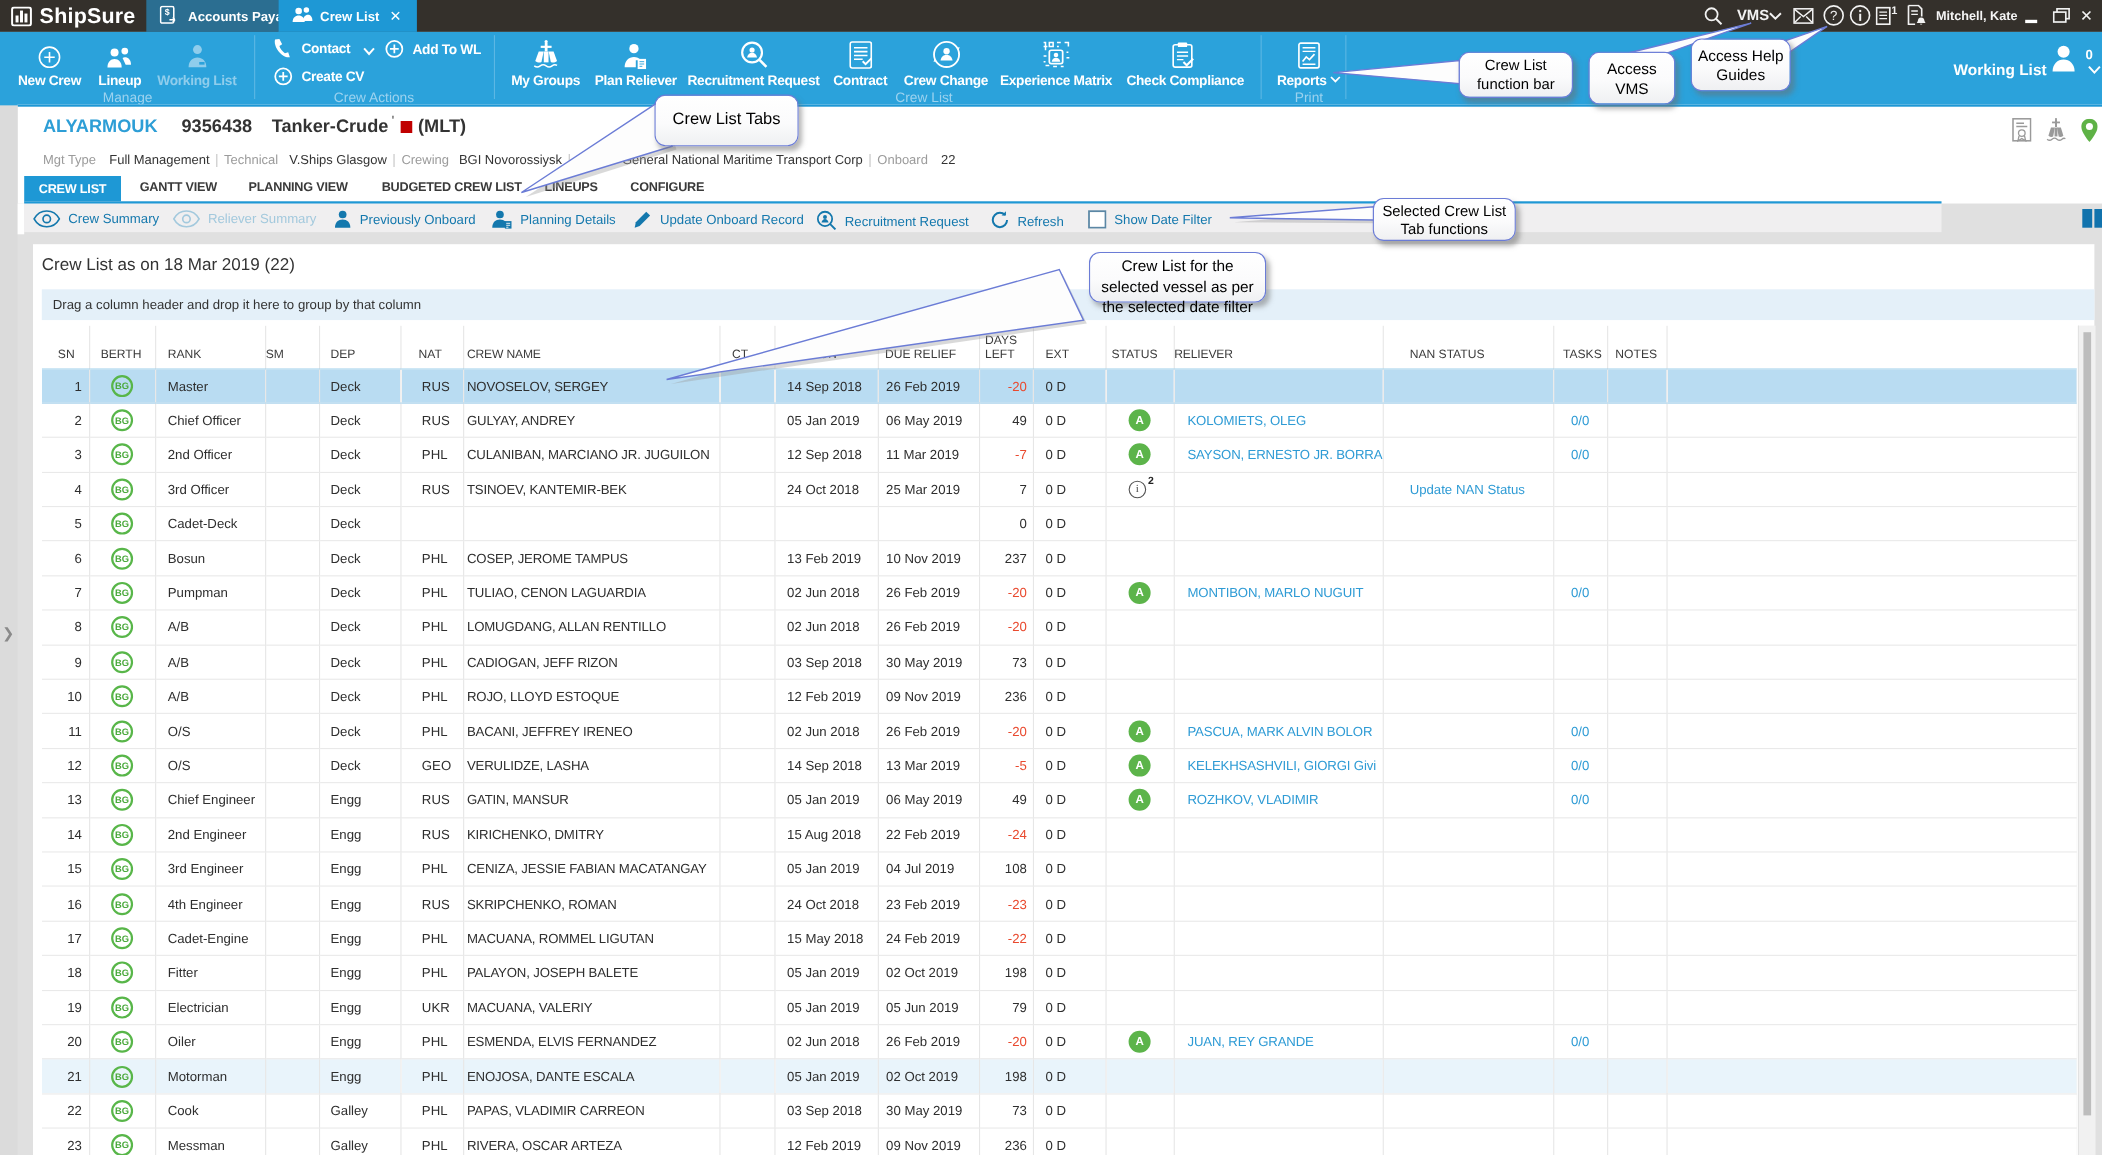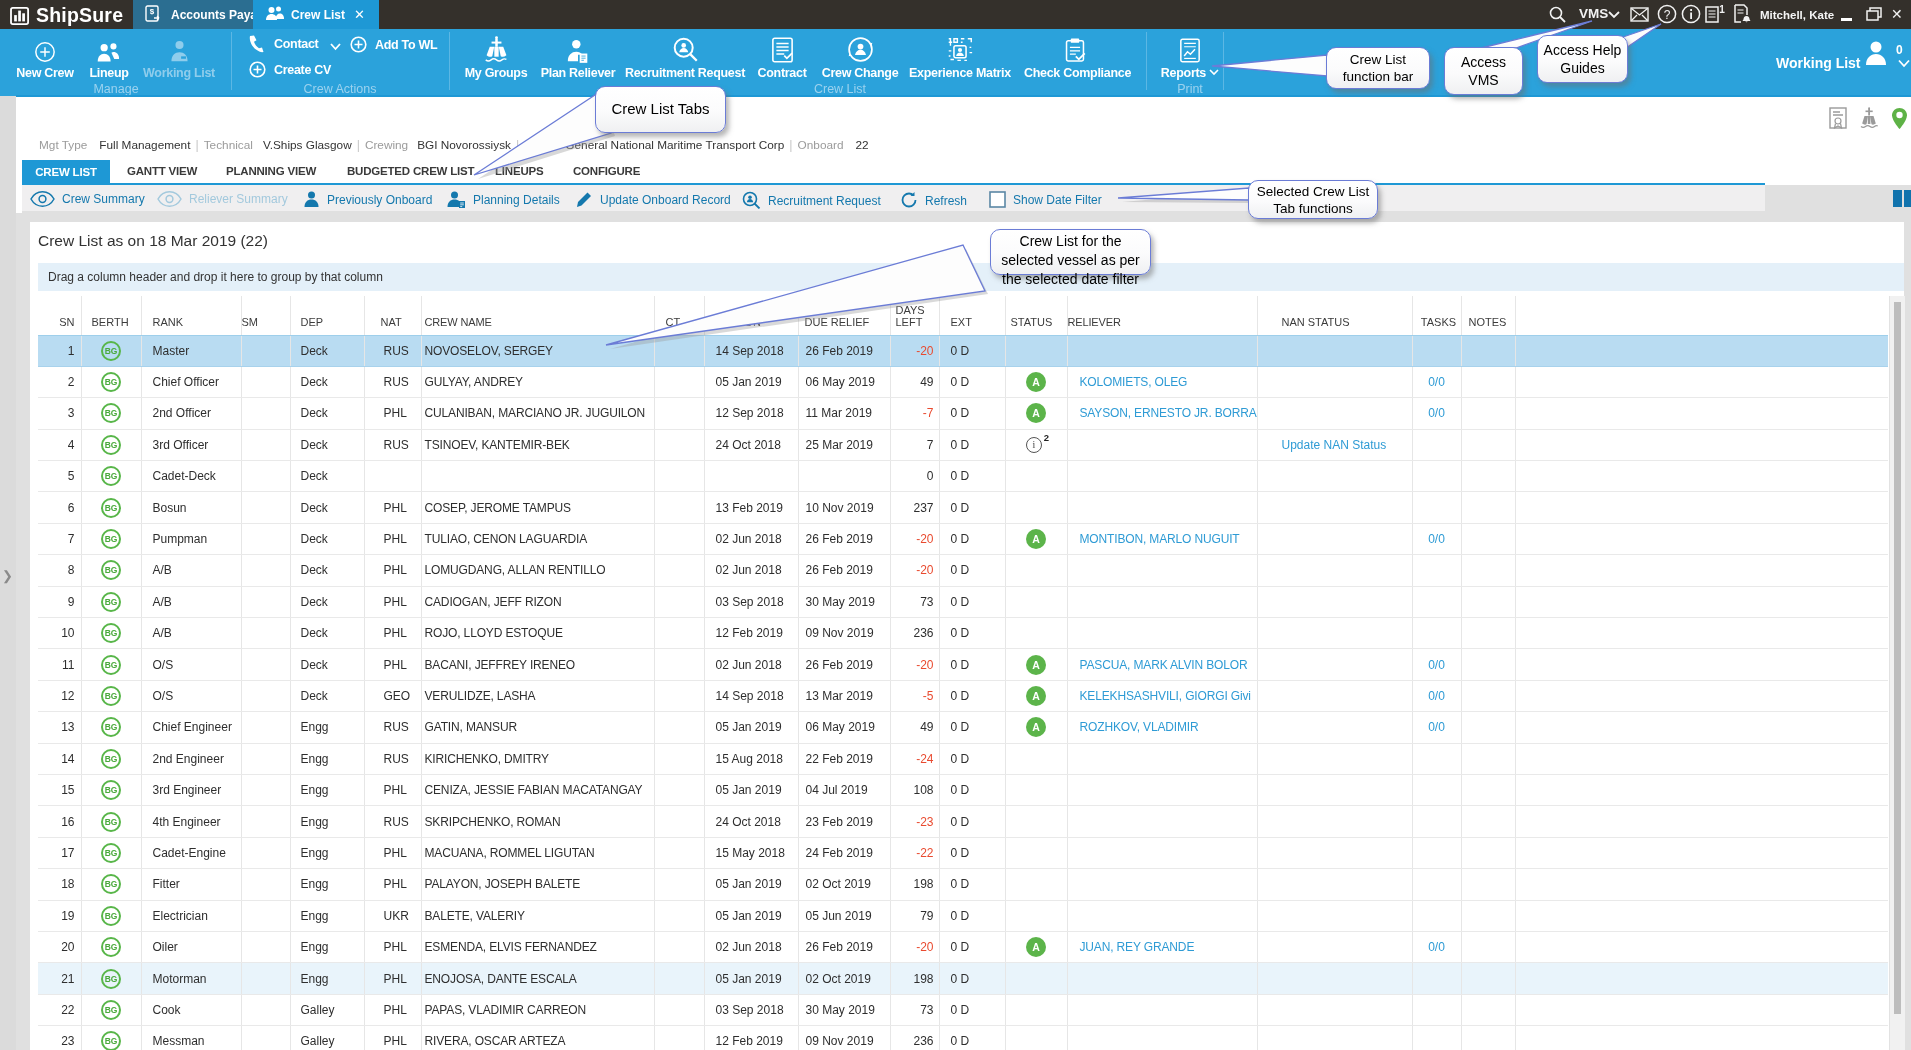--- a/index.html
+++ b/index.html
@@ -53,21 +53,21 @@
 #dragbar{position:absolute;left:8px;top:41px;width:1866px;height:28px;background:#e4f0f9;font-size:12px;color:#333;line-height:28px;padding-left:10px}
 #tablewrap{position:absolute;left:8px;top:74px;width:1850px;height:754px;overflow:hidden}
 table{border-collapse:collapse;table-layout:fixed;width:1850px;font-size:12px;color:#2e2e2e}
 th{font-size:11px;font-weight:normal;color:#3c3c3c;text-align:left;vertical-align:bottom;padding:0 0 7px 0;border-right:1px solid #e6e6e6;height:39px}
 th.nob,td.nob{border-right:none}
 td{height:31.4px;border-right:1px solid #e6e6e6;border-bottom:1px solid #e9e9e9;padding:0;white-space:nowrap;overflow:hidden}
 tr.sel td{background:#b9dcf2;border-bottom-color:#a8d2ec}
 tr.hov td{background:#e9f4fb}
 thead th{border-bottom:1px solid #9ecfeb}
 .c-sn{text-align:right;padding-right:6px}
-th.c-sn{text-align:right;padding-left:8px}
+th.c-sn{text-align:center;padding-left:8px}
 .c-b{text-align:center}
 th.c-b{text-align:left;padding-left:10px}
 .c-rank{padding-left:11px}
 .c-dep{padding-left:10px}
 .c-nat{padding-left:19px}
 th.c-nat{padding-left:16px}
 .c-name{padding-left:3px;letter-spacing:-0.15px}
 th.c-ct{padding-left:11px}
 .c-so{padding-left:11px}
 th.c-so{padding-left:10px}
@@ -325,20 +325,30 @@
       <circle cx="12" cy="7" r="5.5" fill="#fff"></circle>
       <path d="M2 25c0-7 4.5-11 10-11s10 4 10 11z" fill="#fff"></path>
     </svg>
  <span class="abs" style="left:1896px;top:14px;font-size:12px;font-weight:bold;color:#fff">0</span>
  <svg class="abs" style="left:1898px;top:30px" width="12" height="9" viewBox="0 0 12 9">
       <path d="M1 1.5l5 5.5 5-5.5" stroke="#fff" stroke-width="1.8" fill="none"></path>
     </svg>
 </div>
 
 <div id="vessel">
+ <div id="vtitle">
+      <span class="vn abs" style="left:0">ALYARMOUK</span>
+      <span class="abs" style="left:126px">9356438</span>
+      <span class="abs" style="left:208px">Tanker-Crude</span>
+      <span class="abs" style="left:317px;font-size:11px;top:-2px;color:#777">'</span>
+      <svg class="abs" style="left:325px;top:4px" width="11" height="11">
+        <rect x="0" y="0" width="11" height="11" fill="#c00000"></rect>
+      </svg>
+      <span class="abs" style="left:341px">(MLT)</span>
+    </div>
  <div id="vinfo"><span class="g">Mgt Type</span><span style="margin-left:12px">Full Management</span><span class="sep">|</span><span class="g">Technical</span><span style="margin-left:10px">V.Ships Glasgow</span><span class="sep">|</span><span class="g">Crewing</span><span style="margin-left:9px">BGI Novorossiysk</span><span class="sep">|</span><span class="g">Client</span><span style="margin-left:11px">General National Maritime Transport Corp</span><span class="sep">|</span><span class="g">Onboard</span><span style="margin-left:12px">22</span></div>
  <div id="vicons">
   <svg width="18" height="22" viewBox="0 0 18 22" style="margin-right:9px">
         <rect x="1" y="1" width="16" height="20" fill="none" stroke="#9a9a9a" stroke-width="1.4"></rect>
         <path d="M4 5h7M4 8h10" stroke="#9a9a9a" stroke-width="1.3"></path>
         <circle cx="9" cy="14" r="3" fill="none" stroke="#9a9a9a" stroke-width="1.2"></circle>
         <path d="M6.5 16.5L5.5 21l3.5-2 3.5 2-1-4.5" fill="none" stroke="#9a9a9a" stroke-width="1.2"></path>
       </svg>
   <svg width="18" height="22" viewBox="0 0 18 22" style="margin-right:9px">
         <rect x="8.2" y="1.5" width="1.8" height="7" fill="#9a9a9a"></rect>
@@ -811,21 +821,21 @@
             <td class="c-nt"></td>
             <td class="c-fill"></td>
           </tr>
 <tr>
             <td class="c-sn">19</td>
             <td class="c-b"><span class="bg">BG</span></td>
             <td class="c-rank">Electrician</td>
             <td class="c-sm"></td>
             <td class="c-dep">Engg</td>
             <td class="c-nat">UKR</td>
-            <td class="c-name">BALETE, VALERIY</td>
+            <td class="c-name">MACUANA, VALERIY</td>
             <td class="c-ct"></td>
             <td class="c-so">05 Jan 2019</td>
             <td class="c-dr">05 Jun 2019</td>
             <td class="c-dl pos">79</td>
             <td class="c-ext">0 D</td>
             <td class="c-st"></td>
             <td class="c-rel"></td>
             <td class="c-nan"></td>
             <td class="c-tk"></td>
             <td class="c-nt"></td>

